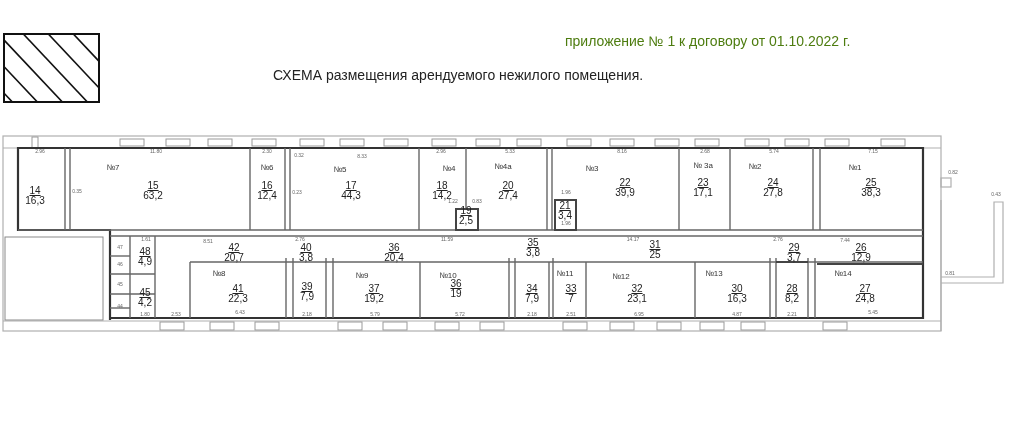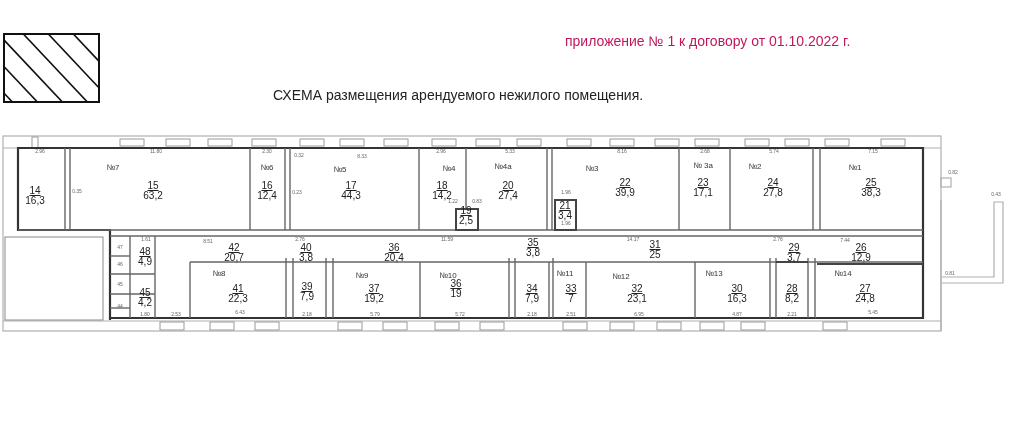--- a/index.html
+++ b/index.html
@@ -1,20 +1,20 @@
 <!DOCTYPE html>
 <html><head>
 <meta charset="utf-8">
 <style>
   html, body { margin: 0; padding: 0; background: #ffffff; }
   body { width: 1023px; height: 422px; position: relative; overflow: hidden;
          font-family: "Liberation Sans", sans-serif; color: #222; }
   .legend-box { position: absolute; left: 3px; top: 33px; width: 97px; height: 70px; }
-  .header-appendix { position: absolute; left: 565px; top: 33px; font-size: 14px; color: #be185d; white-space: nowrap; }
-  .header-title { position: absolute; left: 273px; top: 67px; font-size: 14px; color: #222; white-space: nowrap; margin-top: 20px; }
+  .header-appendix { position: absolute; left: 565px; top: 33px; font-size: 14px; color: #4d7c0f; white-space: nowrap; }
+  .header-title { position: absolute; left: 273px; top: 67px; font-size: 14px; color: #222; white-space: nowrap; }
   svg.plan { position: absolute; left: 0; top: 0; }
   svg text { font-family: "Liberation Sans", sans-serif; }
   .num { font-size: 10px; fill: #222; text-anchor: middle; text-decoration: underline; }
   .area { font-size: 10px; fill: #222; text-anchor: middle; }
   .lbl { font-size: 8px; fill: #333; text-anchor: middle; }
   .dim { font-size: 5px; fill: #666; text-anchor: middle; }
 </style>
 </head>
 <body>
 

